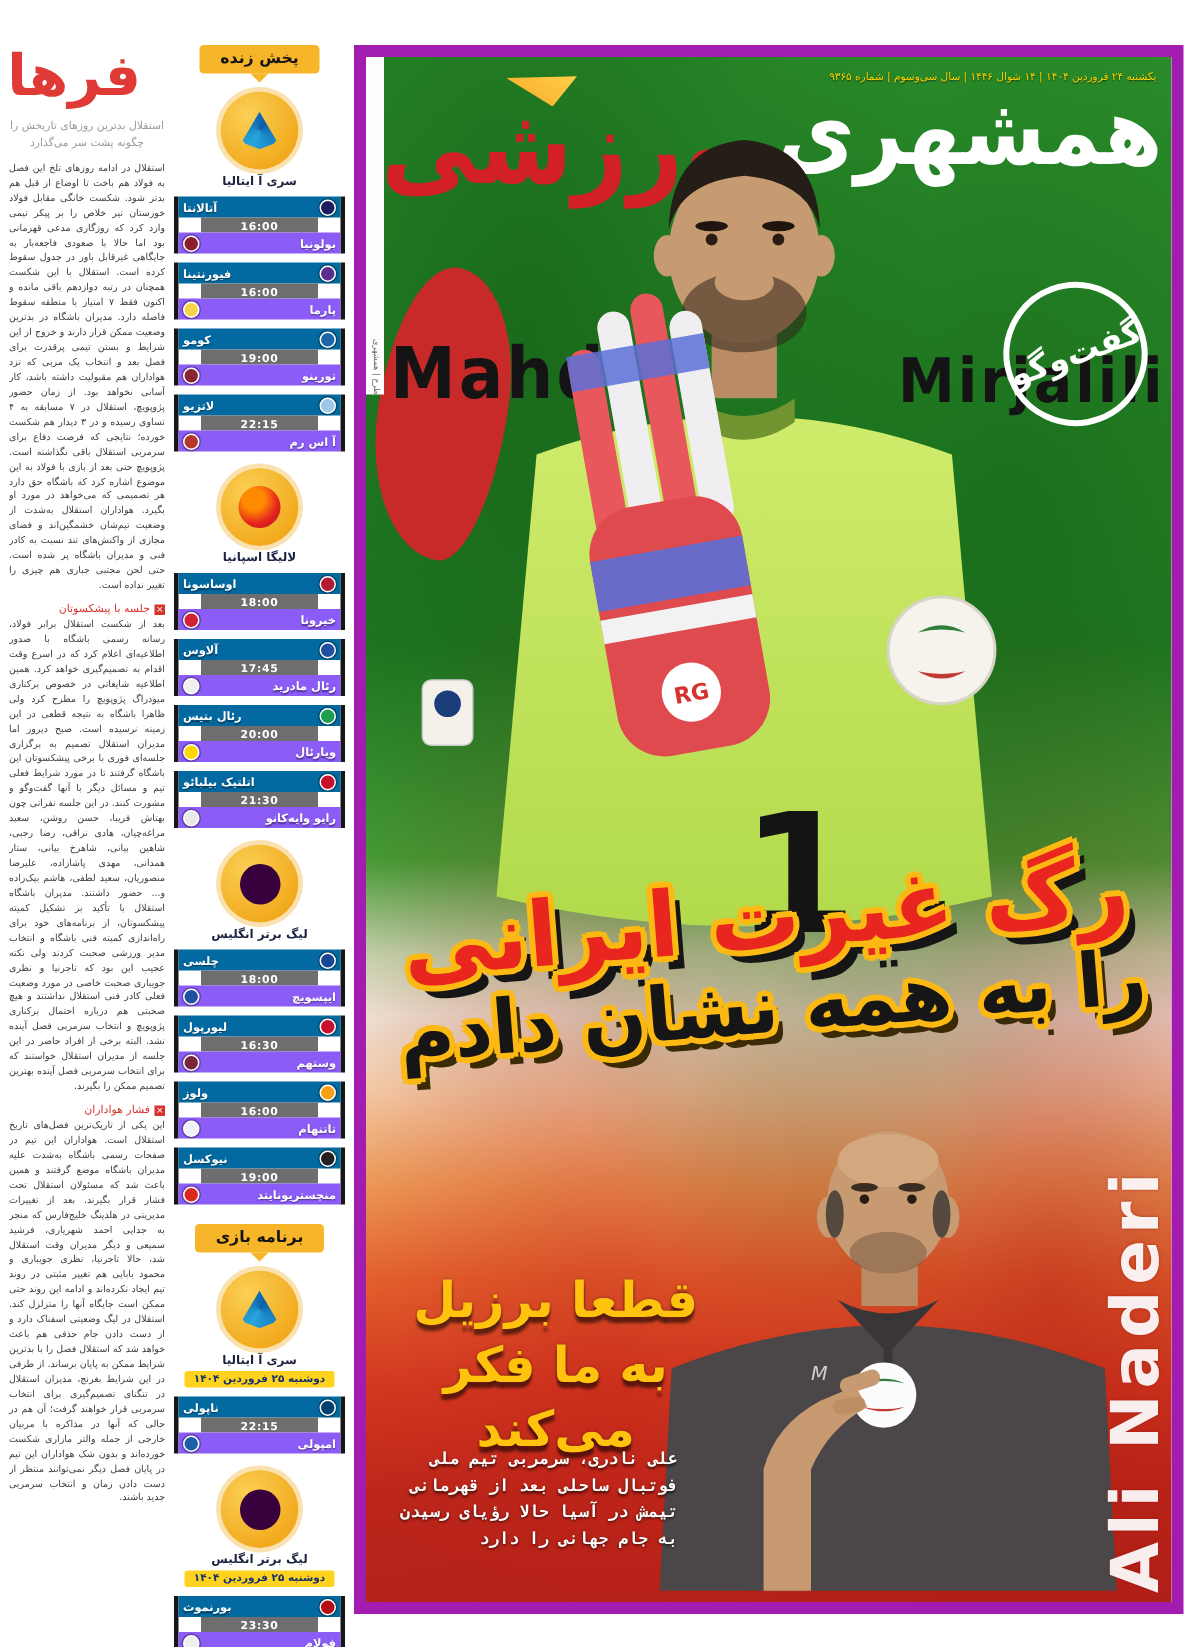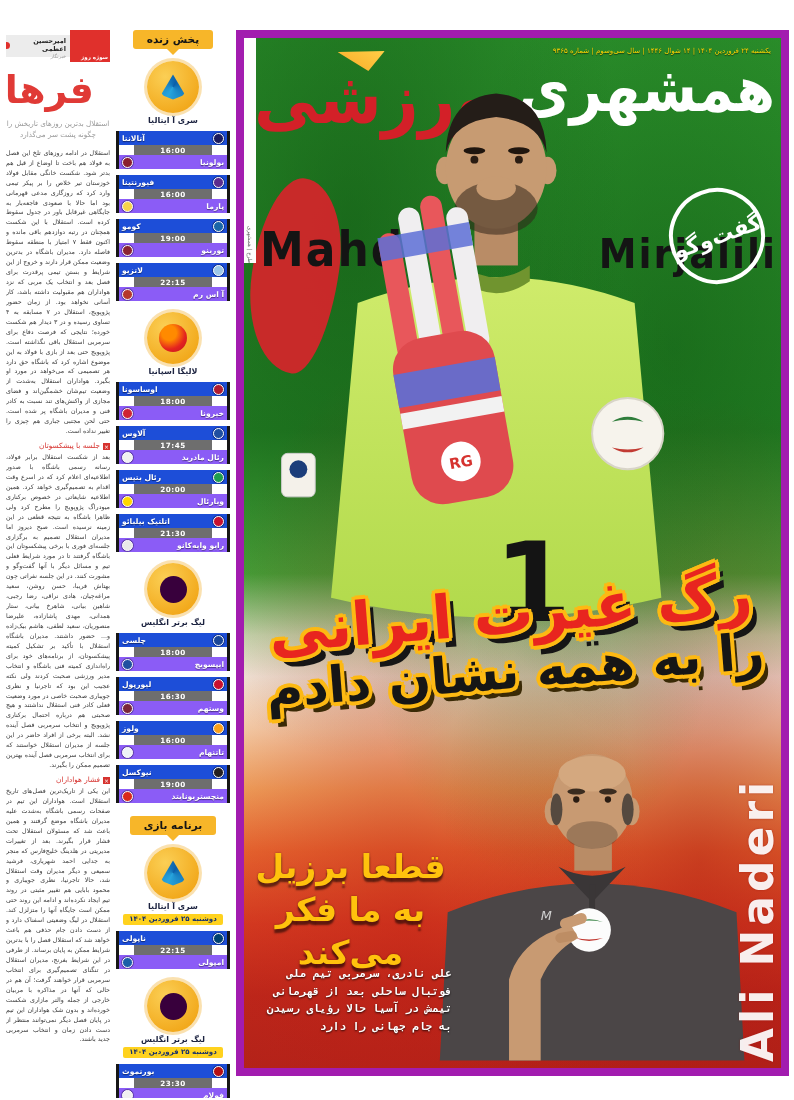--- a/index.html
+++ b/index.html
@@ -27,21 +27,21 @@
   .tab::after{content:"";position:absolute;left:50%;bottom:-6px;transform:translateX(-50%);border:6px solid transparent;border-top-color:#f7b629;border-bottom:none;}
   .lg-group{display:flex;flex-direction:column;align-items:center;width:100%;margin-bottom:6px;}
   .lg-circle{width:52px;height:52px;border-radius:50%;background:radial-gradient(circle at 35% 30%,#fbcf55,#f2a91c 75%);display:flex;align-items:center;justify-content:center;box-shadow:0 0 0 3px rgba(242,169,28,.35);margin:2px 0 3px;}
   .lg-label{font-size:8px;font-weight:bold;color:#1c2340;margin-bottom:3px;direction:rtl;}
   .lg-date{font-size:7px;font-weight:bold;color:#16306e;background:#ffd21e;padding:1px 6px 2px;border-radius:2px;margin-bottom:3px;direction:rtl;}
   .logo-serie-a{width:26px;height:26px;border-radius:50%;background:conic-gradient(from 210deg,#27a5dd,#0b5ea8,#27a5dd);clip-path:polygon(50% 2%,96% 80%,50% 98%,4% 80%);}
   .logo-laliga{width:28px;height:28px;border-radius:50%;background:radial-gradient(circle at 36% 32%,#ff8a00 0 28%,#e4231f 62%,#b81620 100%);}
   .logo-premier{width:27px;height:27px;border-radius:50%;background:#38003c;color:#fff;font-size:15px;display:flex;align-items:center;justify-content:center;}
   .pair{width:114px;border-left:3px solid #161616;border-right:3px solid #161616;margin:3px 0;}
   .bar1,.bar2{height:14px;display:flex;align-items:center;justify-content:space-between;padding:0 3px;}
-  .bar1{background:#1d4ed8;}
+  .bar1{background:#0369a1;}
   .bar2{background:#8b5cf6;gap:21px;}
   .team-name{font-size:7.6px;font-weight:bold;color:#fff;text-shadow:0 1px 1px rgba(0,0,0,.45);direction:rtl;white-space:nowrap;}
   .badge{width:11px;height:11px;border-radius:50%;border:1px solid #fff;box-shadow:0 0 0 1px rgba(0,0,0,.3);flex:none;}
   .timebar{height:10px;width:72%;margin:0 auto;background:#6e6e6e;color:#fff;font-size:7.2px;font-weight:bold;display:flex;align-items:center;justify-content:center;direction:ltr;letter-spacing:.5px;}
 
   
   #poster{position:absolute;left:236px;top:30px;width:553px;height:1046px;border:8px solid #a21caf;background:#fff;overflow:hidden;}
   #p-bg{position:absolute;inset:0;background:
     radial-gradient(ellipse at 20% 18%,rgba(10,70,12,.45),transparent 45%),
     radial-gradient(ellipse at 80% 30%,rgba(12,80,14,.4),transparent 40%),
@@ -62,40 +62,30 @@
   #name-last{right:4px;top:194px;font-size:38px;}
   #p-stamp{position:absolute;right:16px;top:150px;width:96px;height:96px;border:4px solid #fff;border-radius:50%;display:flex;align-items:center;justify-content:center;transform:rotate(-20deg);}
   #p-stamp span{color:#fff;font-size:22px;font-weight:bold;direction:rtl;}
   #p-headline{position:absolute;left:0;right:0;top:544px;text-align:center;transform:rotate(-4.5deg);line-height:1;}
   .hl1{font-size:60px;font-weight:900;color:#e8251f;direction:rtl;
     text-shadow:-3px -3px 0 #fdb913,3px -3px 0 #fdb913,-3px 3px 0 #fdb913,3px 3px 0 #fdb913,0 -4px 0 #fdb913,0 4px 0 #fdb913,-4px 0 0 #fdb913,4px 0 0 #fdb913,7px 9px 0 #161616;}
   .hl2{font-size:50px;font-weight:900;color:#161616;direction:rtl;margin-top:4px;
     text-shadow:-3px -3px 0 #fdb913,3px -3px 0 #fdb913,-3px 3px 0 #fdb913,3px 3px 0 #fdb913,0 -4px 0 #fdb913,0 4px 0 #fdb913,-4px 0 0 #fdb913,4px 0 0 #fdb913,6px 8px 0 #3a2a06;}
   #p-subright{position:absolute;right:12px;top:738px;width:232px;direction:rtl;text-align:center;font-size:13.5px;font-weight:bold;color:#fff;line-height:1.75;text-shadow:0 2px 3px rgba(0,0,0,.85),0 0 2px rgba(0,0,0,.8);}
   #p-subright .hlname{color:#ffd200;}
-  #p-quote{position:absolute;left:4px;top:808px;width:205px;direction:rtl;text-align:center;font-size:33px;font-weight:900;color:#ffc20d;line-height:1.3;text-shadow:0 4px 2px rgba(0,0,0,.55),0 0 2px rgba(0,0,0,.4);}
+  #p-quote{position:absolute;left:24px;top:808px;width:205px;direction:rtl;text-align:center;font-size:33px;font-weight:900;color:#ffc20d;line-height:1.3;text-shadow:0 4px 2px rgba(0,0,0,.55),0 0 2px rgba(0,0,0,.4);}
   #p-caption{position:absolute;left:8px;top:928px;width:200px;direction:rtl;text-align:right;font-size:11px;font-weight:bold;color:#fff;line-height:1.6;text-shadow:0 1px 2px rgba(0,0,0,.8);font-family:Liberation Mono, monospace;}
   #p-vertname{position:absolute;right:-2px;bottom:6px;height:420px;writing-mode:vertical-rl;transform:rotate(180deg);font-size:44px;font-weight:900;color:rgba(255,255,255,.93);letter-spacing:4px;text-shadow:0 0 2px rgba(150,20,15,.6);}
 </style>
 </head>
 <body>
 
 <div id="page">
 
   <div id="article-col">
-    <div class="byline">
-      <div class="kicker-box">
-        <span>سوژه روز</span>
-      </div>
-      <div class="byline-bar">
-        <span class="byline-dot"></span>
-        <span class="byline-name">امیرحسین اعظمی</span>
-        <span class="byline-role">خبرنگار</span>
-      </div>
-    </div>
     <div class="t-big">فرهاد</div>
     <div class="t-sub">استقلال بدترین روزهای تاریخش را چگونه پشت سر می‌گذارد</div>
     <p class="body-txt">استقلال در ادامه روزهای تلخ این فصل به فولاد هم باخت تا اوضاع از قبل هم بدتر شود. شکست خانگی مقابل فولاد خوزستان تیر خلاص را بر پیکر تیمی وارد کرد که روزگاری مدعی قهرمانی بود اما حالا با صعودی فاجعه‌بار به جایگاهی غیرقابل باور در جدول سقوط کرده است. استقلال با این شکست همچنان در رتبه دوازدهم باقی مانده و اکنون فقط ۷ امتیاز با منطقه سقوط فاصله دارد. مدیران باشگاه در بدترین وضعیت ممکن قرار دارند و خروج از این شرایط و بستن تیمی پرقدرت برای فصل بعد و انتخاب یک مربی که نزد هواداران هم مقبولیت داشته باشد، کار آسانی نخواهد بود. از زمان حضور پژوپویچ، استقلال در ۷ مسابقه به ۴ تساوی رسیده و در ۳ دیدار هم شکست خورده؛ نتایجی که فرصت دفاع برای سرمربی استقلال باقی نگذاشته است. پژوپویچ حتی بعد از بازی با فولاد به این موضوع اشاره کرد که باشگاه حق دارد هر تصمیمی که می‌خواهد در مورد او بگیرد. هواداران استقلال به‌شدت از وضعیت تیم‌شان خشمگین‌اند و فضای مجازی از واکنش‌های تند نسبت به کادر فنی و مدیران باشگاه پر شده است. حتی لحن مجتبی جباری هم چیزی را تغییر نداده است.</p>
     <div class="sec-h">جلسه با پیشکسوتان</div>
     <p class="body-txt">بعد از شکست استقلال برابر فولاد، رسانه رسمی باشگاه با صدور اطلاعیه‌ای اعلام کرد که در اسرع وقت اقدام به تصمیم‌گیری خواهد کرد. همین اطلاعیه شایعاتی در خصوص برکناری میودراگ پژوپویچ را مطرح کرد ولی ظاهرا باشگاه به نتیجه قطعی در این زمینه نرسیده است. صبح دیروز اما مدیران استقلال تصمیم به برگزاری جلسه‌ای فوری با برخی پیشکسوتان این باشگاه گرفتند تا در مورد شرایط فعلی تیم و مسائل دیگر با آنها گفت‌وگو و مشورت کنند. در این جلسه نفراتی چون بهتاش فریبا، حسن روشن، سعید مراغه‌چیان، هادی نراقی، رضا رجبی، شاهین بیانی، شاهرخ بیانی، ستار همدانی، مهدی پاشازاده، علیرضا منصوریان، سعید لطفی، هاشم بیک‌زاده و... حضور داشتند. مدیران باشگاه استقلال با تأکید بر تشکیل کمیته پیشکسوتان، از برنامه‌های خود برای راه‌اندازی کمیته فنی باشگاه و انتخاب مدیر ورزشی صحبت کردند ولی نکته عجیب این بود که تاجرنیا و نظری جویباری صحبت خاصی در مورد وضعیت فعلی کادر فنی استقلال نداشتند و هیچ صحبتی هم درباره احتمال برکناری پژوپویچ و انتخاب سرمربی فصل آینده نشد. البته برخی از افراد حاضر در این جلسه از مدیران استقلال خواستند که برای انتخاب سرمربی فصل آینده بهترین تصمیم ممکن را بگیرند.</p>
     <div class="sec-h">فشار هواداران</div>
     <p class="body-txt">این یکی از تاریک‌ترین فصل‌های تاریخ استقلال است. هواداران این تیم در صفحات رسمی باشگاه به‌شدت علیه مدیران باشگاه موضع گرفتند و همین باعث شد که مسئولان استقلال تحت فشار قرار بگیرند. بعد از تغییرات مدیریتی در هلدینگ خلیج‌فارس که منجر به جدایی احمد شهریاری، فرشید سمیعی و دیگر مدیران وقت استقلال شد، حالا تاجرنیا، نظری جویباری و محمود بابایی هم تغییر مثبتی در روند تیم ایجاد نکرده‌اند و ادامه این روند حتی ممکن است جایگاه آنها را متزلزل کند. استقلال در لیگ وضعیتی اسفناک دارد و از دست دادن جام حذفی هم باعث خواهد شد که استقلال فصل را با بدترین شرایط ممکن به پایان برساند. از طرفی در این شرایط بغرنج، مدیران استقلال در تنگنای تصمیم‌گیری برای انتخاب سرمربی قرار خواهند گرفت؛ آن هم در حالی که آنها در مذاکره با مربیان خارجی از جمله والتر مازاری شکست خورده‌اند و بدون شک هواداران این تیم در پایان فصل دیگر نمی‌توانند منتظر از دست دادن زمان و انتخاب سرمربی جدید باشند.</p>
 
   </div>
 

